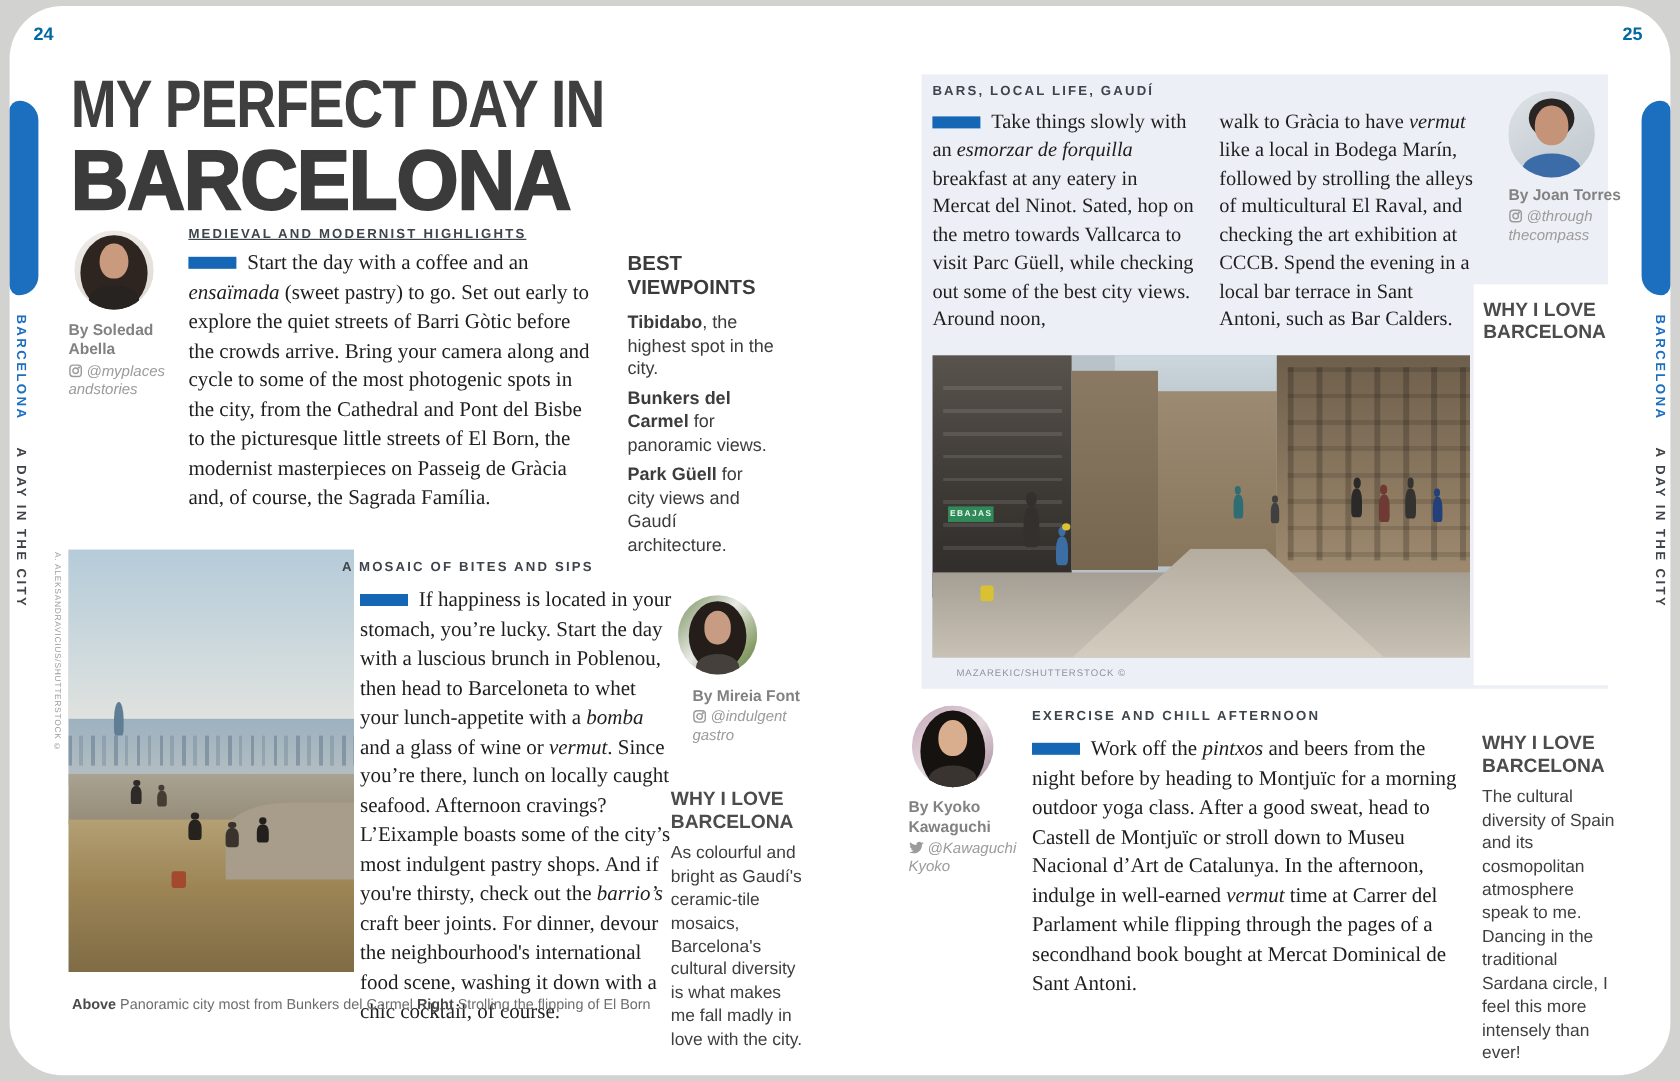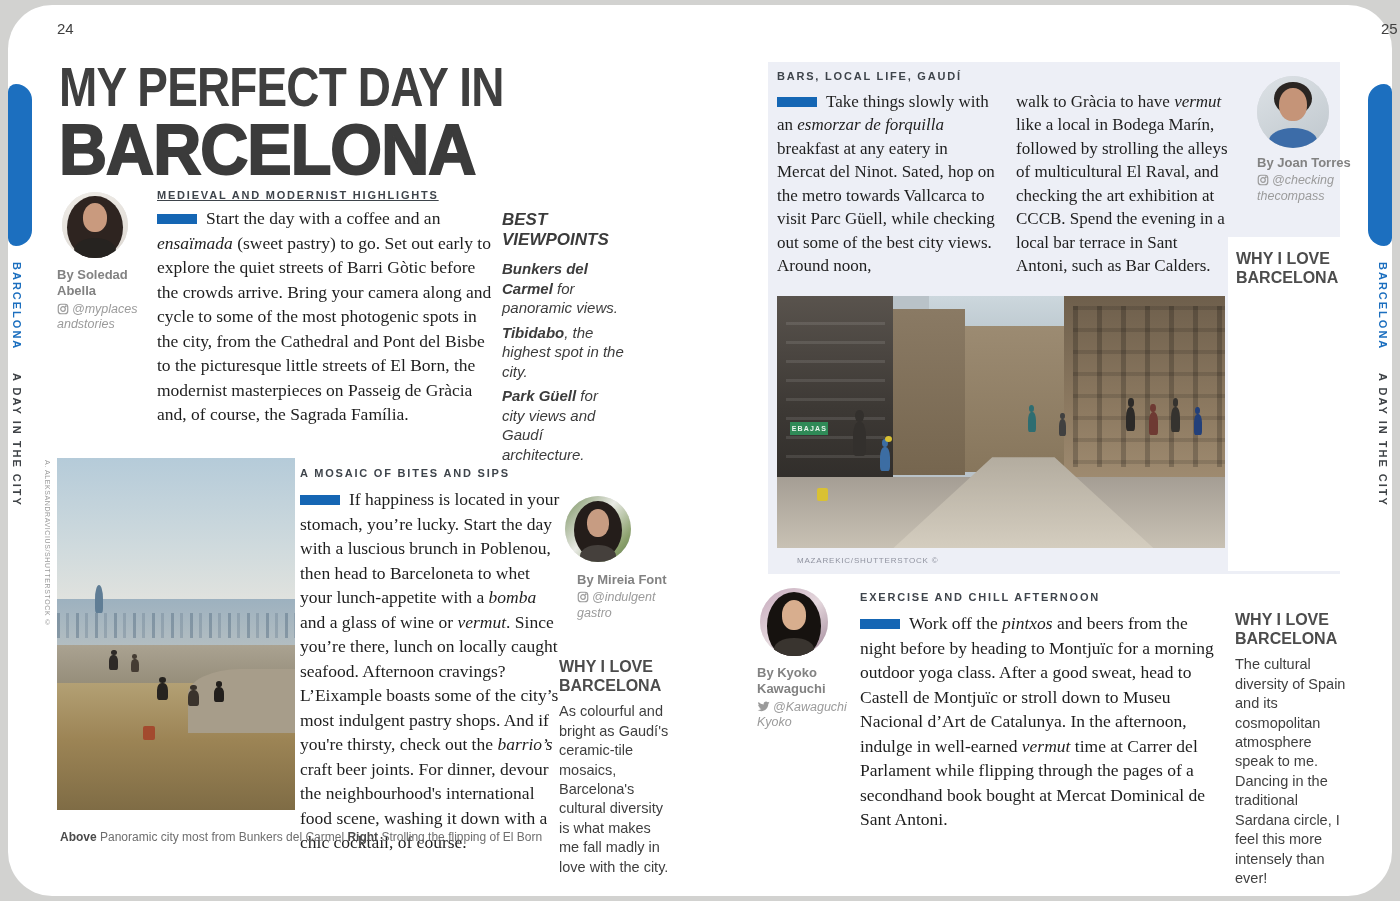--- a/index.html
+++ b/index.html
@@ -13,21 +13,21 @@
   
   .tab { position:absolute; width:24px; height:162px; background:#1c6fbf; }
   .tab.left  { left:8px;  top:84px; border-radius:8px 16px 16px 8px; }
   .tab.right { right:8px; top:84px; border-radius:16px 8px 8px 16px; }
   .spine { position:absolute; top:262px; writing-mode:vertical-rl;
            font-weight:bold; font-size:11px; letter-spacing:2px; white-space:nowrap; }
   .spine.left { left:11px; } .spine.right { right:11px; }
   .spine .brand { color:#1c6fbf; }
   .spine .sect  { color:#3f4347; margin-top:18px; font-weight:600; }
 
-  .pagenum { position:absolute; top:20px; font-weight:normal; font-size:15px; color:#404040;margin-left:29px; }
+  .pagenum { position:absolute; top:20px; font-weight:bold; font-size:15px; color:#0369a1; }
   .pagenum.l { left:28px; } .pagenum.r { left:1352px; }
 
   
   .title { position:absolute; left:59px; top:60px; color:#3f3f3f; }
   .title .t1 { font-size:56px; font-weight:bold; letter-spacing:-1px; line-height:.96;
                transform:scaleX(.82); transform-origin:0 0; white-space:nowrap; }
   .title .t2 { font-size:70px; font-weight:bold; color:#3b3b3b; -webkit-text-stroke:2px #3b3b3b;
                letter-spacing:-1px; line-height:1; transform:scaleX(.95); transform-origin:0 0;
                white-space:nowrap; margin-top:1px; }
 
@@ -65,21 +65,21 @@
   .av-joan .av-bg { background:linear-gradient(150deg,#dde2e6,#bfc7cd); }
   .av-joan .av-hair { left:24%; top:8%; width:52%; height:46%; background:#2a2522; }
   .av-joan .av-face { left:31%; top:16%; width:38%; height:46%; background:#c59478; }
   .av-joan .av-body { left:16%; top:72%; width:68%; height:36%; background:#3c6ca8; }
   .av-kyoko .av-bg { background:linear-gradient(140deg,#c5a8bb,#e5d8dd 50%,#9e8496); }
   .av-kyoko .av-hair { left:10%; top:6%; width:80%; height:100%; background:#16120f; }
   .av-kyoko .av-face { left:32%; top:18%; width:36%; height:44%; background:#d8ae8e; }
   .av-kyoko .av-body { left:20%; top:74%; width:60%; height:34%; background:#39342f; }
 
   
-  .bv { position:absolute; left:502px; top:210px; width:122px;font-style:italic; }
+  .bv { position:absolute; left:523px; top:210px; width:122px; }
   .bv-head { font-weight:bold; font-size:17px; line-height:1.18; color:#3b3b3b; margin-bottom:9px; }
   .bv-item { font-size:15px; line-height:1.3; color:#3c3c3c; margin-bottom:5px; }
   .bv-item b { font-weight:bold; }
 
   
   .why { position:absolute; }
   .why-head { font-weight:bold; font-size:16px; line-height:1.2; color:#4c4c4c; margin-bottom:7px; }
   .why-body { font-size:14.5px; line-height:1.34; color:#3f3f3f; }
 
   .caption { position:absolute; left:60px; top:830px; width:640px; font-size:12px; color:#6e6e6e; }
@@ -182,24 +182,24 @@
   </div>
 </div>
 <div class="kicker" style="left:157px; top:189px;text-decoration:underline;">MEDIEVAL AND MODERNIST HIGHLIGHTS</div>
 <div class="serifbody" style="left:157px; top:206px; width:340px;">
   <span class="lead-bar"></span><span><span>Start the day with a coffee and an </span><i>ensaïmada</i><span> (sweet pastry) to go. Set out early to explore the quiet streets of Barri Gòtic before the crowds arrive. Bring your camera along and cycle to some of the most photogenic spots in the city, from the Cathedral and Pont del Bisbe to the picturesque little streets of El Born, the modernist masterpieces on Passeig de Gràcia and, of course, the Sagrada Família.</span></span>
 </div>
 
 <div class="bv">
   <div class="bv-head">BEST VIEWPOINTS</div>
   <div class="bv-item">
+    <b>Tibidabo</b><span>, the highest spot in the city.</span>
+  </div>
+  <div class="bv-item">
     <b>Bunkers del Carmel</b><span> for panoramic views.</span>
-  </div>
-  <div class="bv-item">
-    <b>Tibidabo</b><span>, the highest spot in the city.</span>
   </div>
   <div class="bv-item">
     <b>Park Güell</b><span> for city views and Gaudí architecture.</span>
   </div>
 </div>
 
 <div class="credit-v" style="left:44px; top:460px;">A. ALEKSANDRAVICIUS/SHUTTERSTOCK ©</div>
 <div class="photo ph-bunkers">
   <div class="bp-sky"></div>
   <div class="bp-city"></div>
@@ -209,21 +209,21 @@
   <div class="bp-fore"></div>
   <div class="bp-rock"></div>
   <div class="fig" style="left:22%; top:56%; width:9px; height:15px; color:#2e2a27;"></div>
   <div class="fig" style="left:31%; top:57%; width:8px; height:13px; color:#453c33;"></div>
   <div class="fig" style="left:42%; top:64%; width:11px; height:17px; color:#26231f;"></div>
   <div class="fig" style="left:55%; top:66%; width:11px; height:16px; color:#3a332c;"></div>
   <div class="fig" style="left:66%; top:65%; width:10px; height:15px; color:#221f1c;"></div>
   <div style="left:36%; top:76%; width:12px; height:14px; background:#a34a2e; border-radius:2px;"></div>
 </div>
 
-<div class="kicker" style="left:300px; top:467px;">A MOSAIC OF BITES AND SIPS</div>
+<div class="kicker" style="left:285px; top:467px;">A MOSAIC OF BITES AND SIPS</div>
 <div class="serifbody" style="left:300px; top:487px; width:260px;">
   <span class="lead-bar"></span><span><span>If happiness is located in your stomach, you’re lucky. Start the day with a luscious brunch in Poblenou, then head to Barceloneta to whet your lunch-appetite with a </span><i>bomba</i><span> and a glass of wine or </span><i>vermut</i><span>. Since you’re there, lunch on locally caught seafood. Afternoon cravings? L’Eixample boasts some of the city’s most indulgent pastry shops. And if you're thirsty, check out the </span><i>barrio’s</i><span> craft beer joints. For dinner, devour the neighbourhood's international food scene, washing it down with a chic cocktail, of course.</span></span>
 </div>
 
 <div class="avatar av-mireia" style="left:565px; top:496px; width:66px; height:66px;">
   <div class="av-bg"></div>
   <div class="av-hair"></div>
   <div class="av-face"></div>
   <div class="av-body"></div>
 </div>
@@ -259,21 +259,21 @@
   <div class="av-face"></div>
   <div class="av-body"></div>
 </div>
 <div class="byline" style="left:1257px; top:155px; width:112px;">
   <div class="bname">By Joan Torres</div>
   <div class="handle">
     <svg width="12" height="12" viewBox="0 0 24 24">
       <rect x="2.5" y="2.5" width="19" height="19" rx="5.5" fill="none" stroke="#9b9b9b" stroke-width="2.4"></rect>
       <circle cx="12" cy="12" r="4.6" fill="none" stroke="#9b9b9b" stroke-width="2.4"></circle>
       <circle cx="17.6" cy="6.4" r="1.7" fill="#9b9b9b"></circle>
-    </svg><span>@checking thecompass</span>
+    </svg><span>@through thecompass</span>
   </div>
 </div>
 
 <div class="photo ph-street">
   <div class="sp-sky"></div>
   <div class="sp-bldg-left"></div>
   <div class="sp-balc"></div>
   <div class="sp-bldg-midl"></div>
   <div class="sp-bldg-c"></div>
   <div class="sp-bldg-right"></div>

